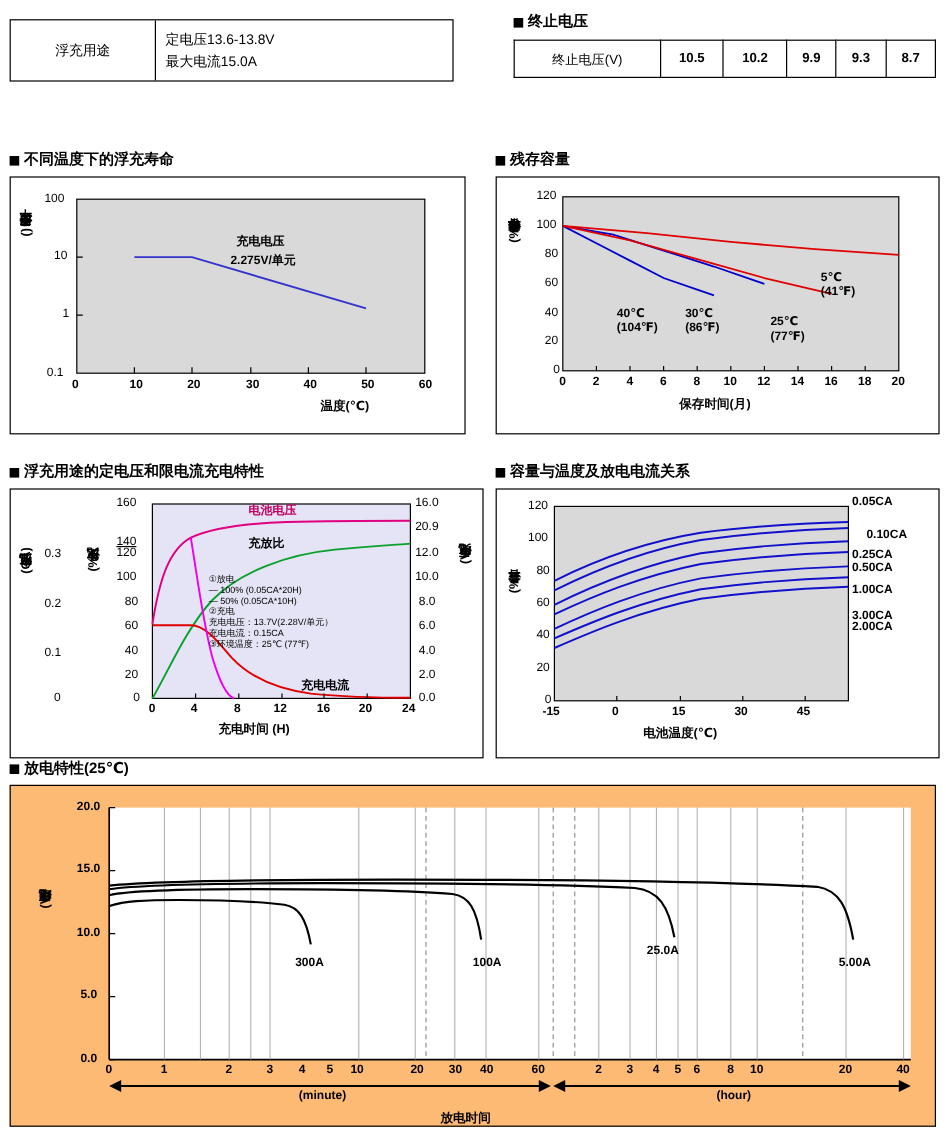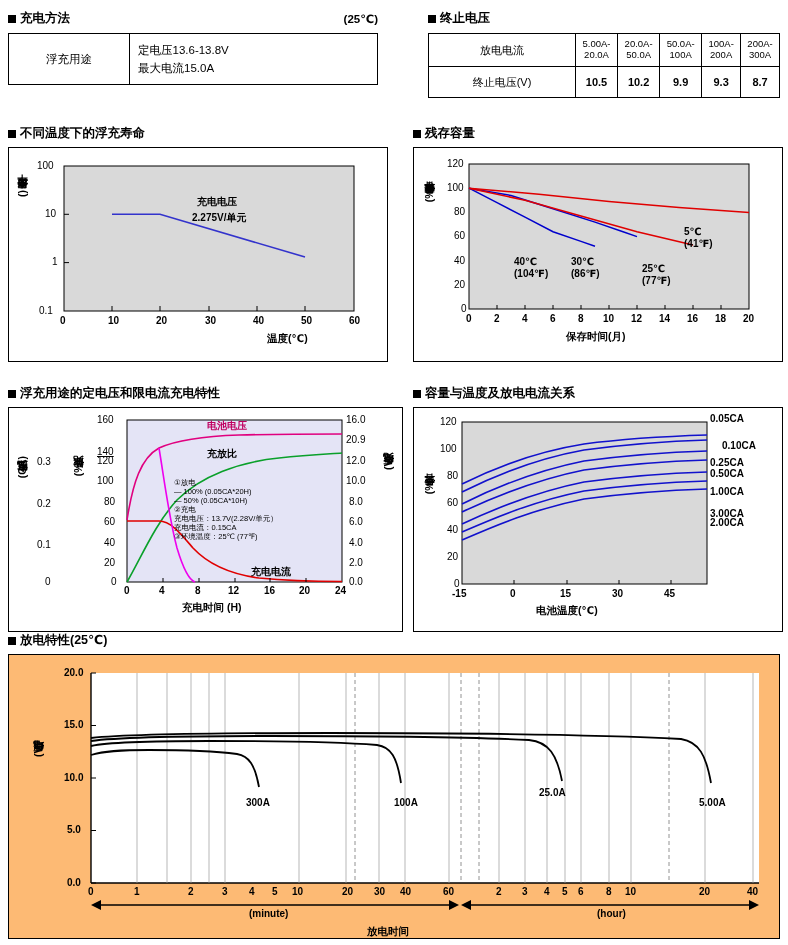--- a/index.html
+++ b/index.html
@@ -22,51 +22,36 @@
   .tick{position:absolute;font-size:10px;}
   .ann{position:absolute;font-size:10px;font-weight:bold;line-height:1.15;}
   .annn{position:absolute;font-size:10px;line-height:1.2;}
   svg{display:block;}
   .gl{stroke:#9a9a9a;stroke-width:0.7;}
 </style>
 </head>
 <body>
 
 <div class="panel" style="left:8px;top:10px;width:370px;">
-  <div style="display:flex;align-items:center;">
-    <div class="sec-title">
-      <span class="sq"></span>
-      <span>充电方法</span>
-    </div>
-    <div style="margin-left:auto;font-size:11.5px;font-weight:bold;">(25℃)</div>
-  </div>
   <div class="bx" style="margin-top:6px;height:52px;display:flex;">
     <div style="width:120px;border-right:1px solid #000;display:flex;align-items:center;justify-content:center;font-size:11.5px;">浮充用途</div>
     <div style="flex:1;display:flex;flex-direction:column;justify-content:center;padding-left:8px;gap:3px;">
       <div style="font-size:11.5px;">定电压13.6-13.8V</div>
       <div style="font-size:11.5px;">最大电流15.0A</div>
     </div>
   </div>
 </div>
 
 <div class="panel" style="left:428px;top:10px;width:352px;">
   <div class="sec-title">
     <span class="sq"></span>
     <span>终止电压</span>
   </div>
   <table style="margin-top:6px;width:352px;">
     <tbody>
-        <tr>
-      <td style="width:140px;height:28px;">放电电流</td>
-      <td style="font-size:9.5px;line-height:1.15;">5.00A-<br>20.0A</td>
-      <td style="font-size:9.5px;line-height:1.15;">20.0A-<br>50.0A</td>
-      <td style="font-size:9.5px;line-height:1.15;">50.0A-<br>100A</td>
-      <td style="font-size:9.5px;line-height:1.15;">100A-<br>200A</td>
-      <td style="font-size:9.5px;line-height:1.15;">200A-<br>300A</td>
-    </tr>
     <tr>
       <td style="height:26px;">终止电压(V)</td>
       <td style="font-weight:bold;">10.5</td>
       <td style="font-weight:bold;">10.2</td>
       <td style="font-weight:bold;">9.9</td>
       <td style="font-weight:bold;">9.3</td>
       <td style="font-weight:bold;">8.7</td>
     </tr>
   </tbody>
     </table>

